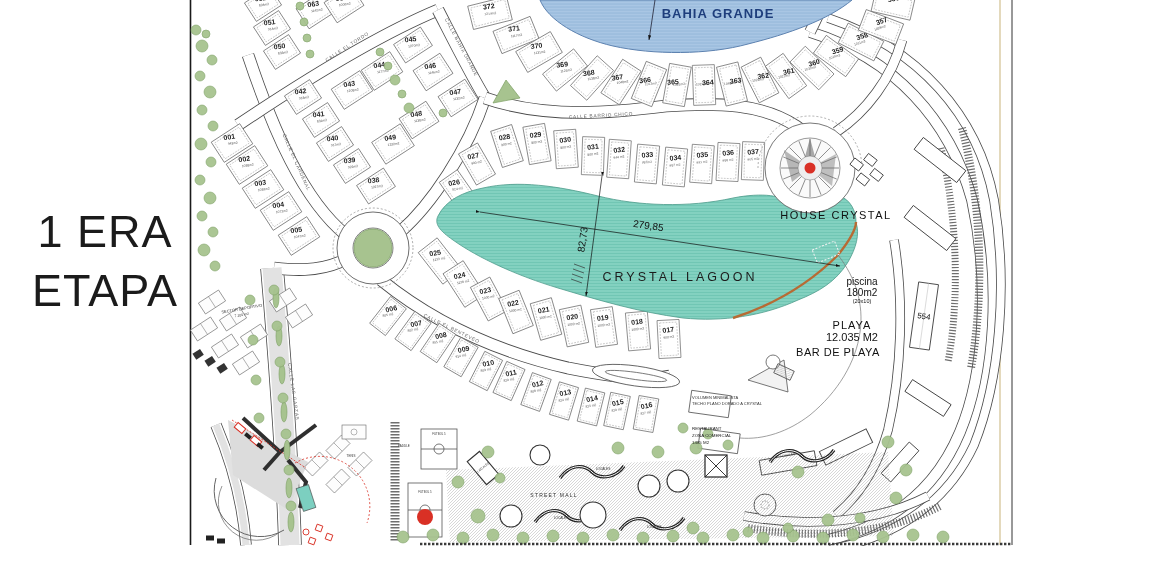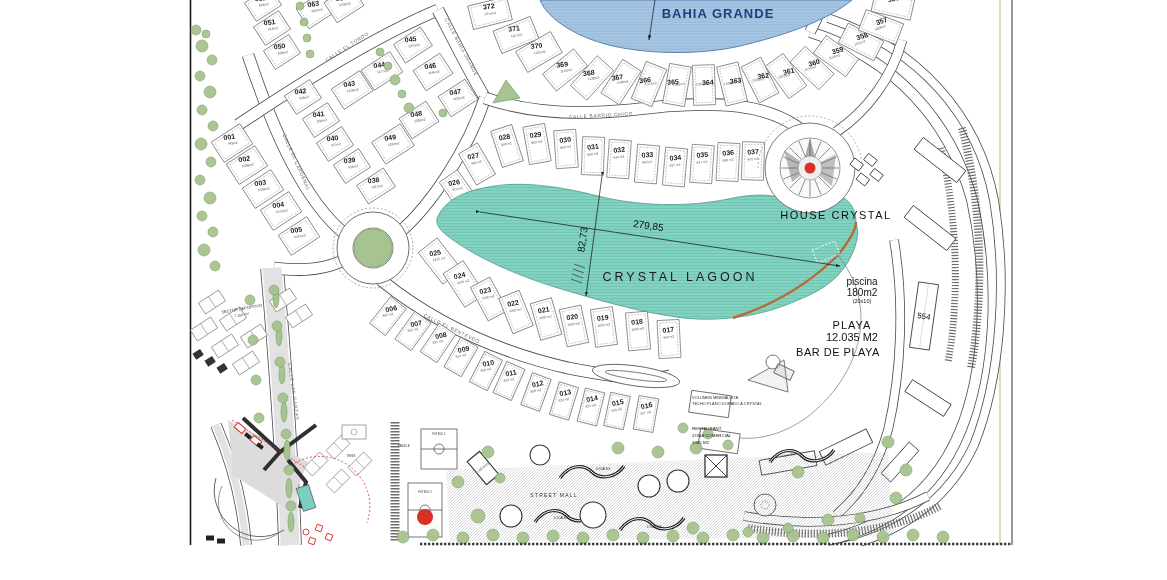--- a/index.html
+++ b/index.html
@@ -10,20 +10,22 @@
   .plan{position:absolute;left:188px;top:0;width:827px;height:546px;}
   svg text{font-family:"Liberation Sans",sans-serif;}
   .road-casing{fill:none;stroke:#4a4a4a;stroke-linecap:butt;}
   .road-fill{fill:none;stroke:#ffffff;stroke-linecap:butt;}
 </style>
 </head>
 <body>
 <div class="canvas">
 
 <div class="stage">
+  <div>1 ERA</div>
+  <div>ETAPA</div>
 </div>
 
 <div class="plan">
 <svg id="plansvg" width="827" height="546" viewBox="0 0 827 546">
   <defs>
     <pattern id="pBahia" width="4" height="3" patternUnits="userSpaceOnUse">
       <rect width="4" height="3" style="fill:var(--c-bahia)"></rect>
       <line x1="0" y1="1" x2="4" y2="1" style="stroke:var(--c-bahia_stripe)" stroke-width="0.8"></line>
     </pattern>
     <pattern id="pLagoon" width="4" height="3" patternUnits="userSpaceOnUse">

